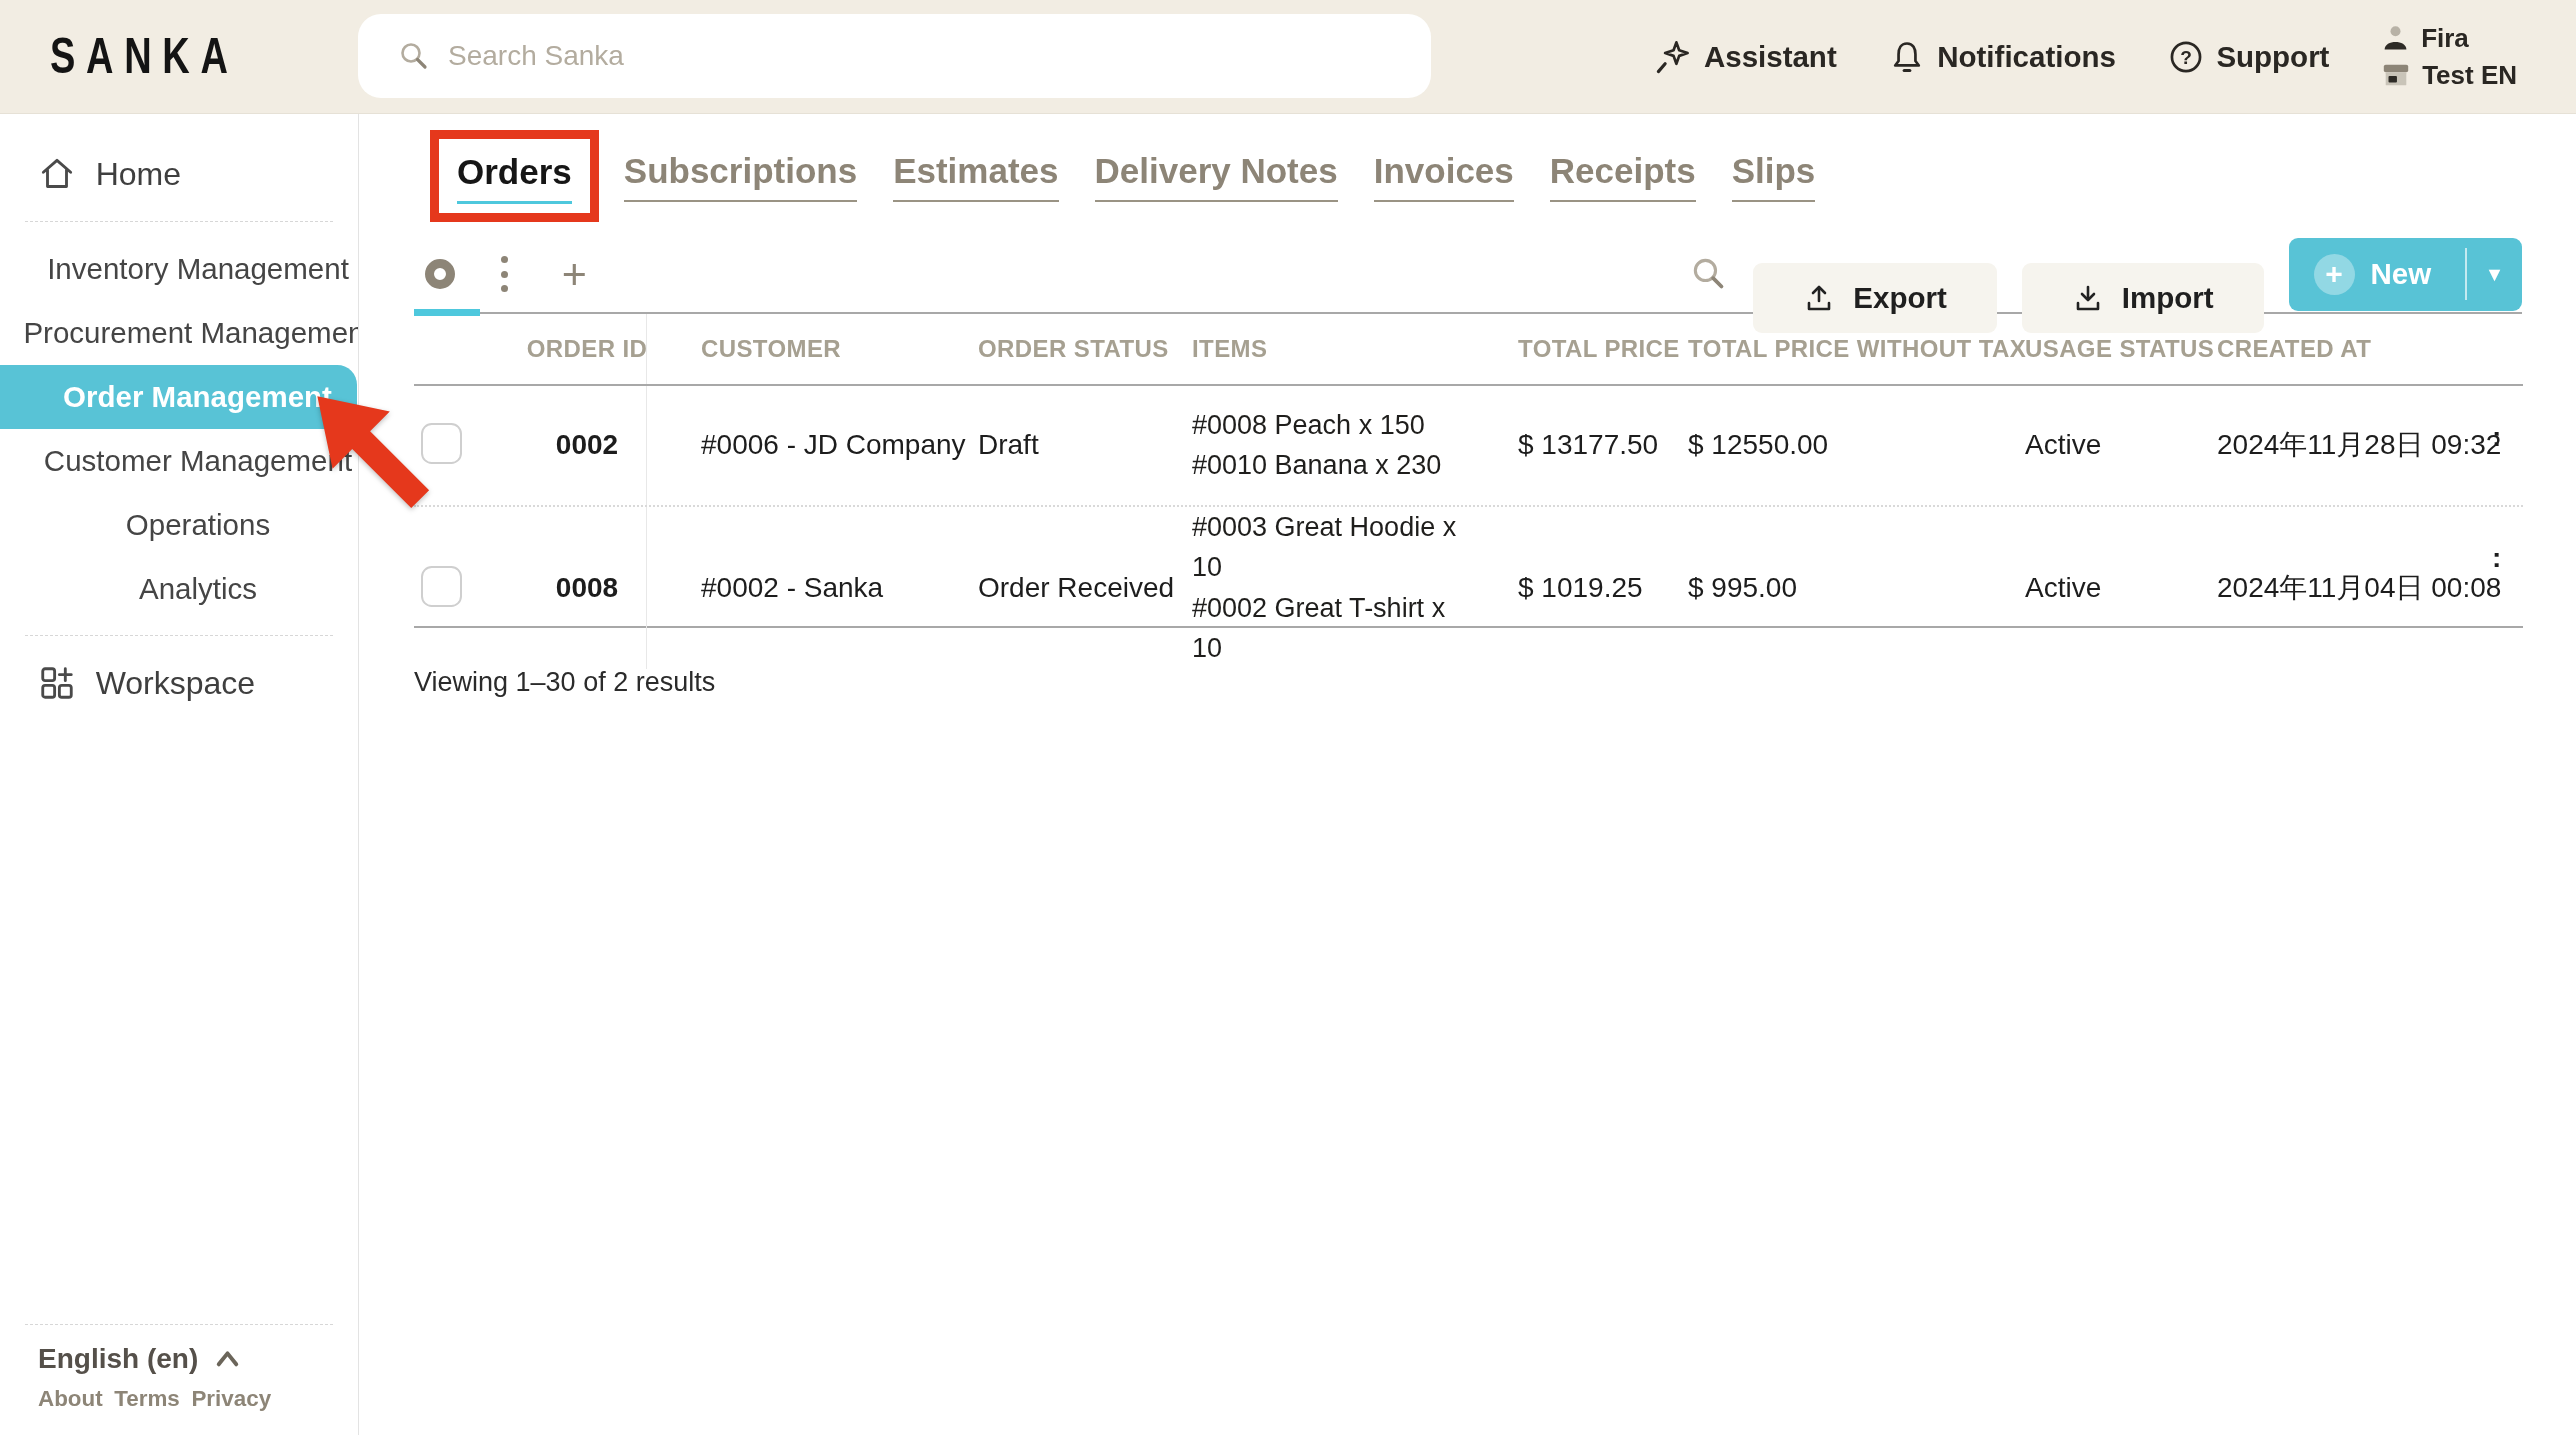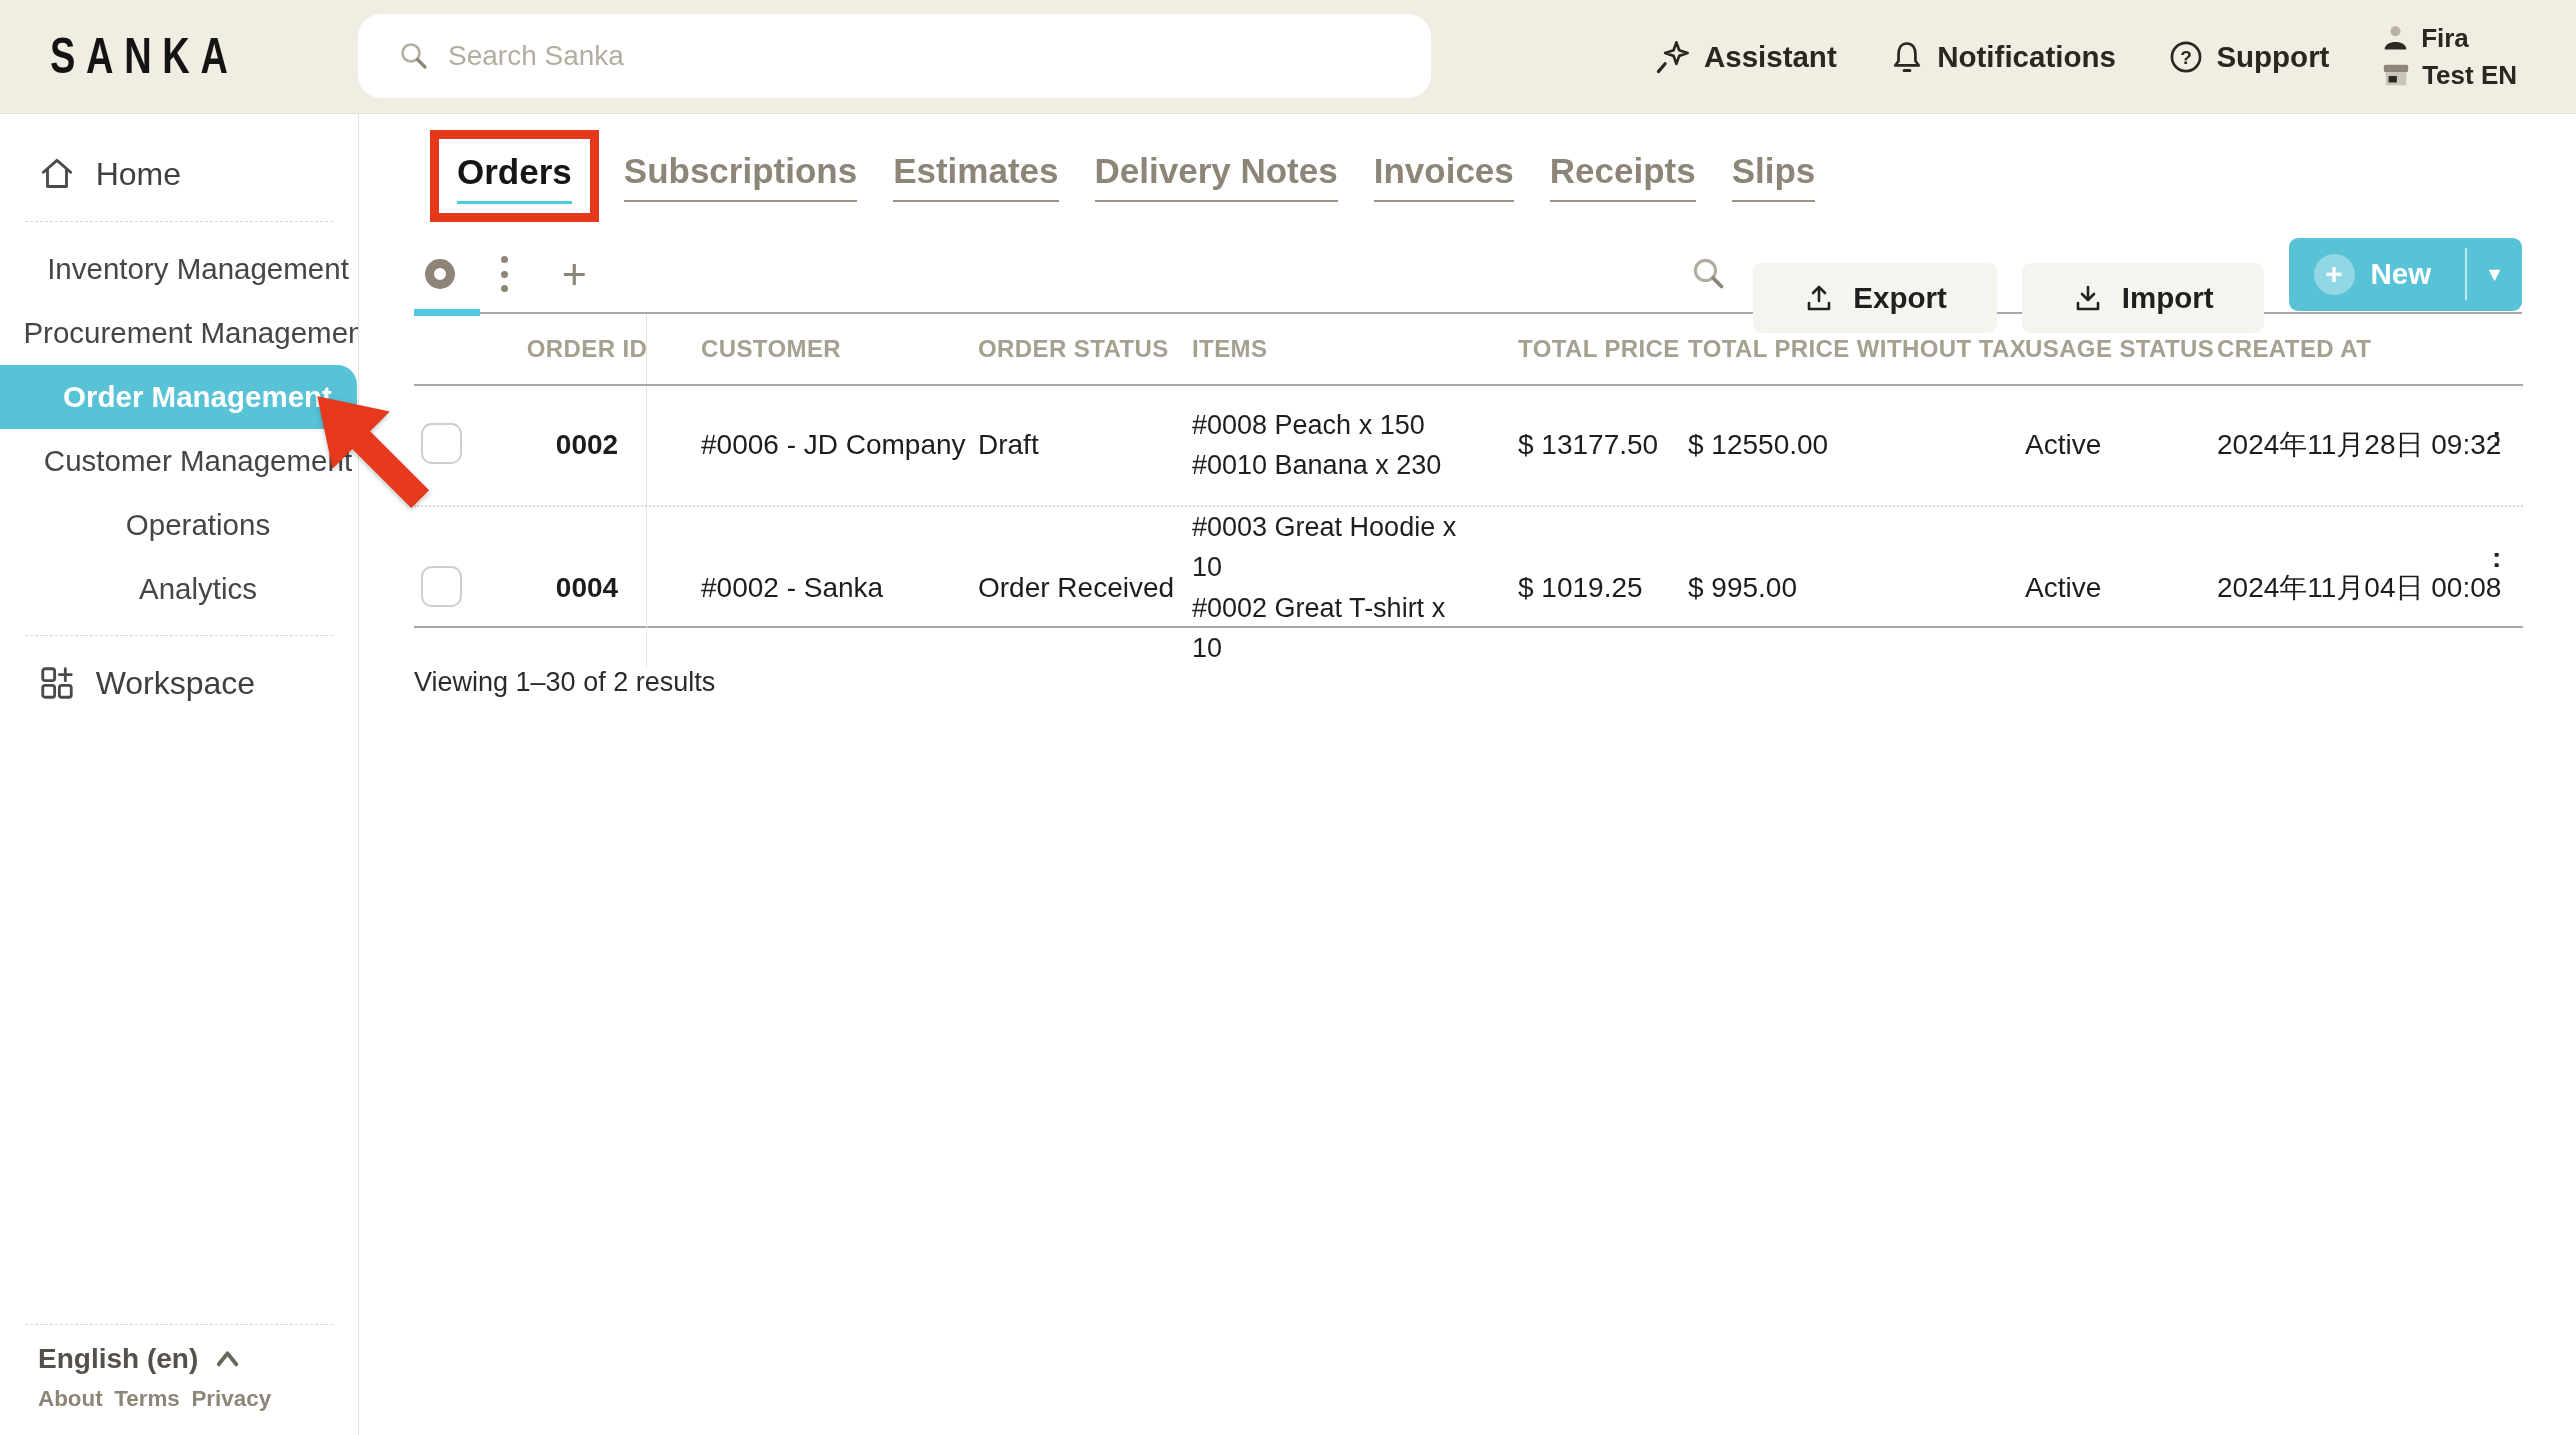--- a/index.html
+++ b/index.html
@@ -302,21 +302,21 @@
       <div class="cell pl">$ 13177.50</div>
       <div class="cell" style="padding-left:48px">$ 12550.00</div>
       <div class="cell pl">Active</div>
       <div class="cell pl">2024年11月28日 09:32</div>
       <div></div>
     </div>
 
     <div class="trow datarow last">
       <div><span class="checkbox"></span></div>
       <div class="cid-wrap">
-          <span class="cell bold">0004</span>
+          <span class="cell bold">0008</span>
         </div>
       <div class="cell pl">#0002 - Sanka</div>
       <div class="cell pl">Order Received</div>
       <div class="items-cell pl">
         <div>#0003 Great Hoodie x 10</div>
         <div>#0002 Great T-shirt x 10</div>
       </div>
       <div class="cell pl">$ 1019.25</div>
       <div class="cell" style="padding-left:48px">$ 995.00</div>
       <div class="cell pl">Active</div>

